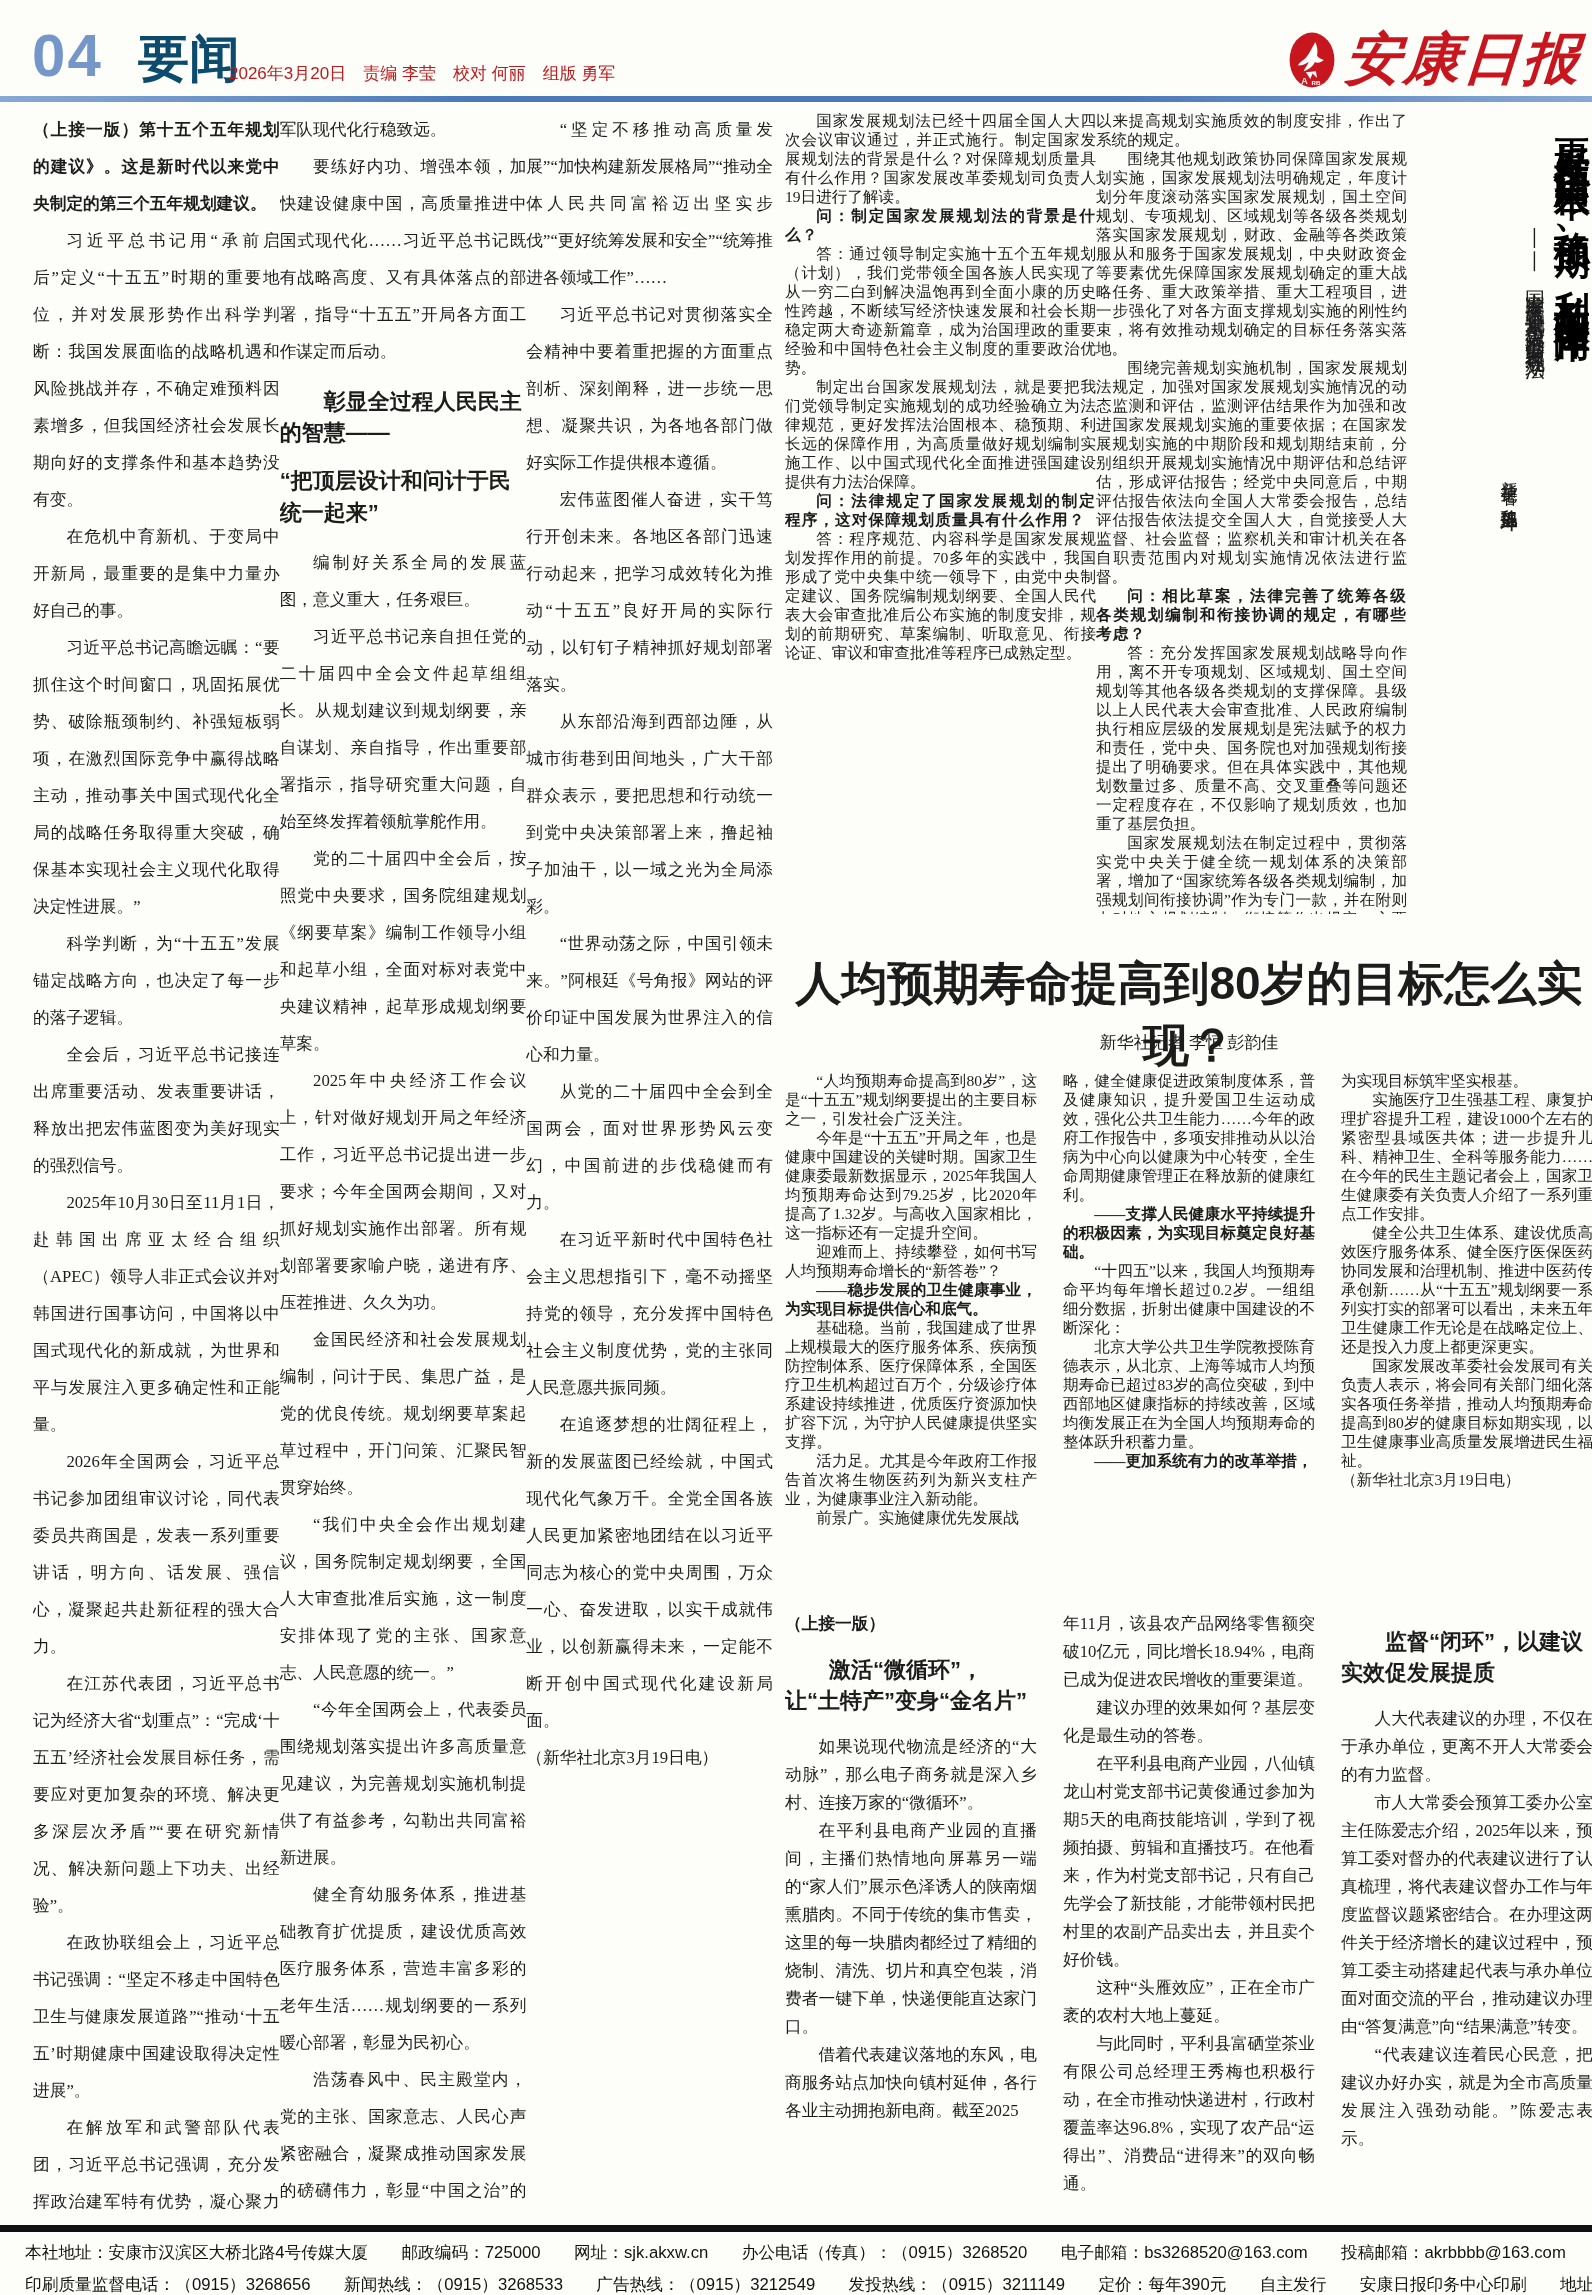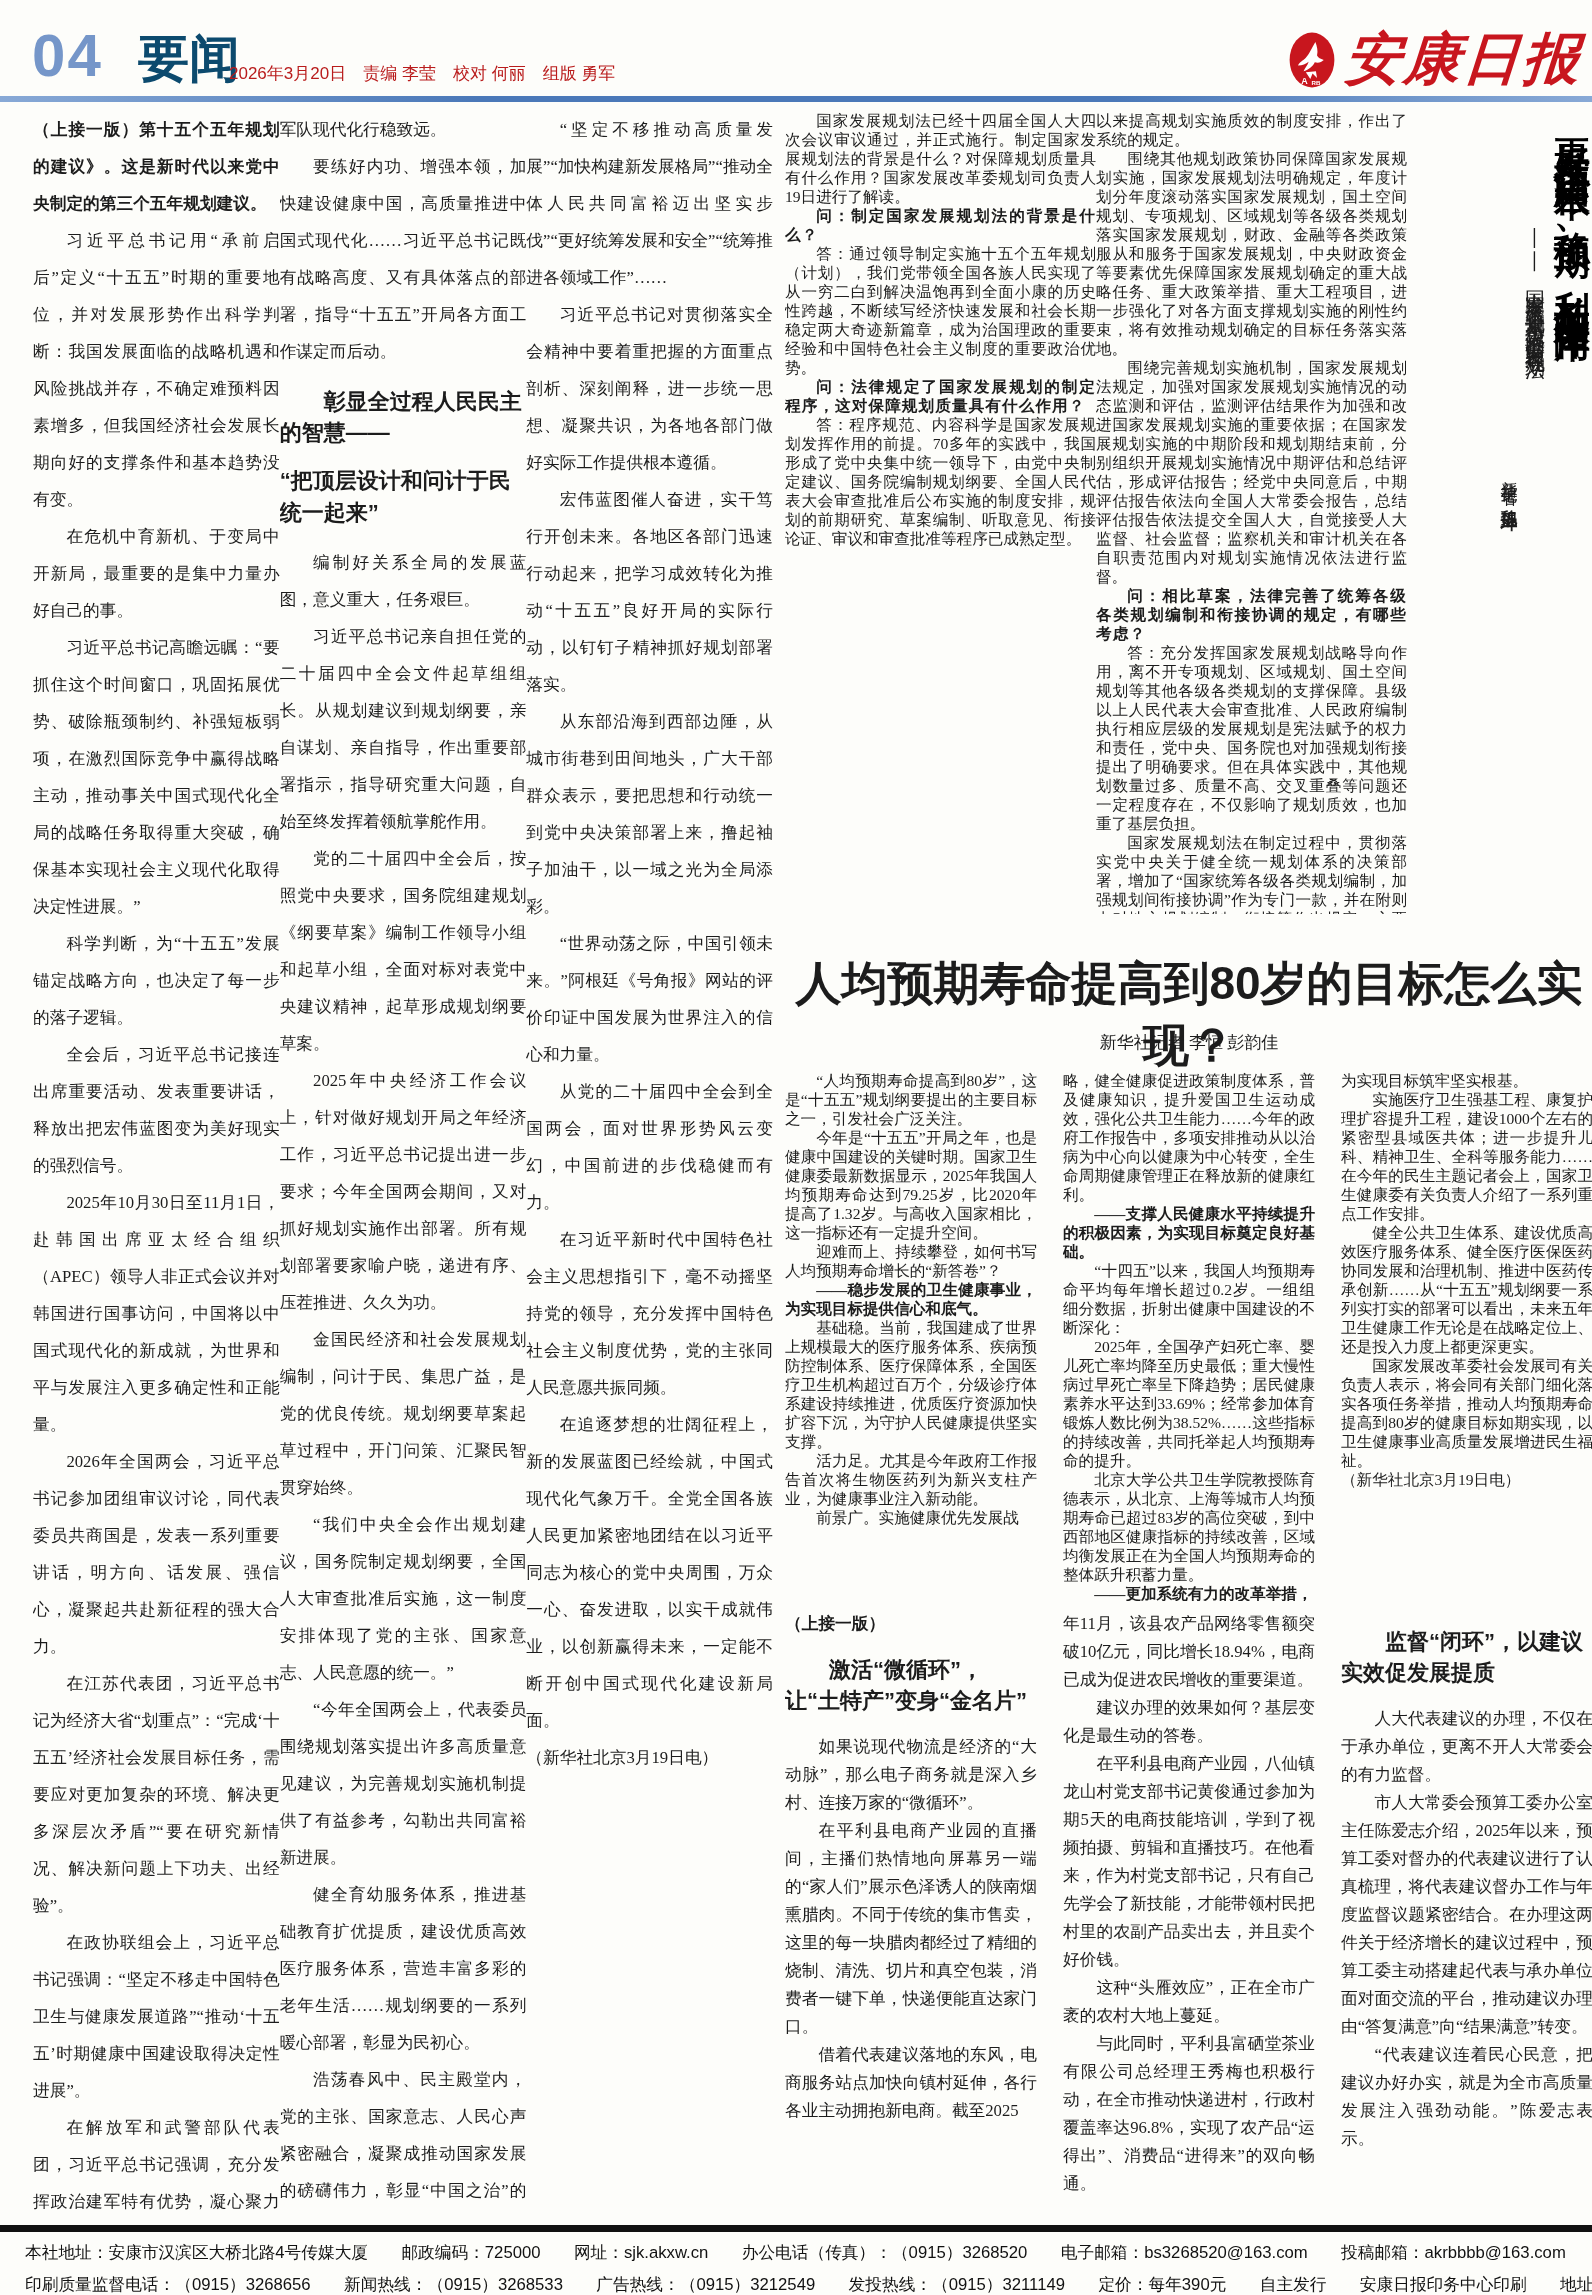--- a/index.html
+++ b/index.html
@@ -124,20 +124,21 @@
         <p>在追逐梦想的壮阔征程上，新的发展蓝图已经绘就，中国式现代化气象万千。全党全国各族人民更加紧密地团结在以习近平同志为核心的党中央周围，万众一心、奋发进取，以实干成就伟业，以创新赢得未来，一定能不断开创中国式现代化建设新局面。</p>
         <p class="credit">（新华社北京3月19日电）</p>
       </div>
   </div>
 
   <div class="colwrap qa">
     <div class="col">
         <p>国家发展规划法已经十四届全国人大四次会议审议通过，并正式施行。制定国家发展规划法的背景是什么？对保障规划质量具有什么作用？国家发展改革委规划司负责人19日进行了解读。</p>
         <p class="q">问：制定国家发展规划法的背景是什么？</p>
         <p>答：通过领导制定实施十五个五年规划（计划），我们党带领全国各族人民实现了从一穷二白到解决温饱再到全面小康的历史性跨越，不断续写经济快速发展和社会长期稳定两大奇迹新篇章，成为治国理政的重要经验和中国特色社会主义制度的重要政治优势。</p>
+        <p>制定出台国家发展规划法，就是要把我们党领导制定实施规划的成功经验确立为法律规范，更好发挥法治固根本、稳预期、利长远的保障作用，为高质量做好规划编制实施工作、以中国式现代化全面推进强国建设提供有力法治保障。</p>
         <p class="q">问：法律规定了国家发展规划的制定程序，这对保障规划质量具有什么作用？</p>
         <p>答：程序规范、内容科学是国家发展规划发挥作用的前提。70多年的实践中，我国形成了党中央集中统一领导下，由党中央制定建议、国务院编制规划纲要、全国人民代表大会审查批准后公布实施的制度安排，规划的前期研究、草案编制、听取意见、衔接论证、审议和审查批准等程序已成熟定型。</p>
       </div>
     <div class="col">
         <p class="noindent">以来提高规划实施质效的制度安排，作出了系统的规定。</p>
         <p>围绕其他规划政策协同保障国家发展规划实施，国家发展规划法明确规定，年度计划分年度滚动落实国家发展规划，国土空间规划、专项规划、区域规划等各级各类规划落实国家发展规划，财政、金融等各类政策服从和服务于国家发展规划，中央财政资金等要素优先保障国家发展规划确定的重大战略任务、重大政策举措、重大工程项目，进一步强化了对各方面支撑规划实施的刚性约束，将有效推动规划确定的目标任务落实落地。</p>
         <p>围绕完善规划实施机制，国家发展规划法规定，加强对国家发展规划实施情况的动态监测和评估，监测评估结果作为加强和改进国家发展规划实施的重要依据；在国家发展规划实施的中期阶段和规划期结束前，分别组织开展规划实施情况中期评估和总结评估，形成评估报告；经党中央同意后，中期评估报告依法向全国人大常委会报告，总结评估报告依法提交全国人大，自觉接受人大监督、社会监督；监察机关和审计机关在各自职责范围内对规划实施情况依法进行监督。</p>
         <p class="q">问：相比草案，法律完善了统筹各级各类规划编制和衔接协调的规定，有哪些考虑？</p>
         <p>答：充分发挥国家发展规划战略导向作用，离不开专项规划、区域规划、国土空间规划等其他各级各类规划的支撑保障。县级以上人民代表大会审查批准、人民政府编制执行相应层级的发展规划是宪法赋予的权力和责任，党中央、国务院也对加强规划衔接提出了明确要求。但在具体实践中，其他规划数量过多、质量不高、交叉重叠等问题还一定程度存在，不仅影响了规划质效，也加重了基层负担。</p>
         <p>国家发展规划法在制定过程中，贯彻落实党中央关于健全统一规划体系的决策部署，增加了“国家统筹各级各类规划编制，加强规划间衔接协调”作为专门一款，并在附则中对地方规划编制、衔接等作出规定，主要是为了推动各地区各部门求真务实编制规划，实现规划编制数量有效压减、质量持续提升、基层负担明显减轻。</p>
@@ -161,21 +162,20 @@
         <p>迎难而上、持续攀登，如何书写人均预期寿命增长的“新答卷”？</p>
         <p class="dash">——稳步发展的卫生健康事业，为实现目标提供信心和底气。</p>
         <p>基础稳。当前，我国建成了世界上规模最大的医疗服务体系、疾病预防控制体系、医疗保障体系，全国医疗卫生机构超过百万个，分级诊疗体系建设持续推进，优质医疗资源加快扩容下沉，为守护人民健康提供坚实支撑。</p>
         <p>活力足。尤其是今年政府工作报告首次将生物医药列为新兴支柱产业，为健康事业注入新动能。</p>
         <p>前景广。实施健康优先发展战</p>
       </div>
     <div class="col">
         <p class="noindent">略，健全健康促进政策制度体系，普及健康知识，提升爱国卫生运动成效，强化公共卫生能力……今年的政府工作报告中，多项安排推动从以治病为中心向以健康为中心转变，全生命周期健康管理正在释放新的健康红利。</p>
         <p class="dash">——支撑人民健康水平持续提升的积极因素，为实现目标奠定良好基础。</p>
         <p>“十四五”以来，我国人均预期寿命平均每年增长超过0.2岁。一组组细分数据，折射出健康中国建设的不断深化：</p>
-        <p>2025年，全国孕产妇死亡率、婴儿死亡率均降至历史最低；重大慢性病过早死亡率呈下降趋势；居民健康素养水平达到33.69%；经常参加体育锻炼人数比例为38.52%……这些指标的持续改善，共同托举起人均预期寿命的提升。</p>
         <p>北京大学公共卫生学院教授陈育德表示，从北京、上海等城市人均预期寿命已超过83岁的高位突破，到中西部地区健康指标的持续改善，区域均衡发展正在为全国人均预期寿命的整体跃升积蓄力量。</p>
         <p class="dash">——更加系统有力的改革举措，</p>
       </div>
     <div class="col">
         <p class="noindent">为实现目标筑牢坚实根基。</p>
         <p>实施医疗卫生强基工程、康复护理扩容提升工程，建设1000个左右的紧密型县域医共体；进一步提升儿科、精神卫生、全科等服务能力……在今年的民生主题记者会上，国家卫生健康委有关负责人介绍了一系列重点工作安排。</p>
         <p>健全公共卫生体系、建设优质高效医疗服务体系、健全医疗医保医药协同发展和治理机制、推进中医药传承创新……从“十五五”规划纲要一系列实打实的部署可以看出，未来五年卫生健康工作无论是在战略定位上、还是投入力度上都更深更实。</p>
         <p>国家发展改革委社会发展司有关负责人表示，将会同有关部门细化落实各项任务举措，推动人均预期寿命提高到80岁的健康目标如期实现，以卫生健康事业高质量发展增进民生福祉。</p>
         <p class="credit">（新华社北京3月19日电）</p>
       </div>

